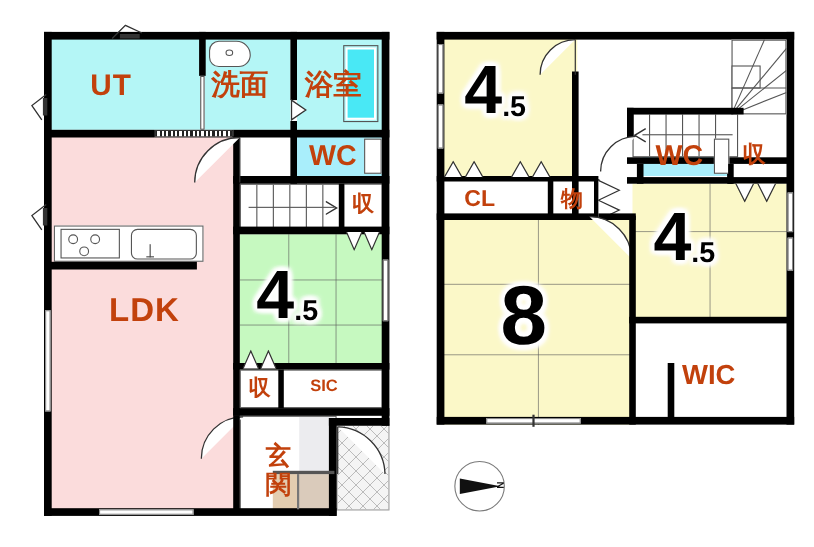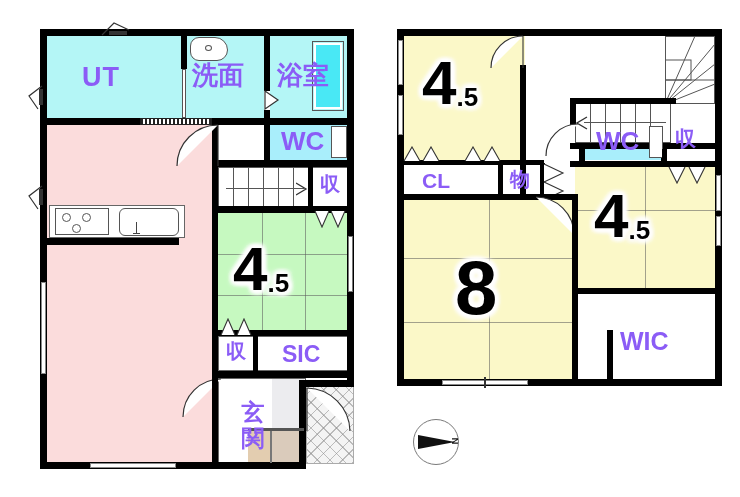--- a/index.html
+++ b/index.html
@@ -38,21 +38,21 @@
     border: 1px solid #555;
     background: transparent;
   }
   .thinfill {
     position: absolute;
     box-sizing: border-box;
     border: 1px solid #666;
     background: #ffffff;
   }
   .lbl-jp {
-    font-family: Liberation Mono, monospace;
+    font-family: Liberation Serif, serif;
     font-weight: 700;
   }
   
   .big {
     position: absolute;
     font-weight: 700;
     color: #000;
     line-height: 1;
     white-space: nowrap;
     text-shadow:
@@ -63,21 +63,21 @@
   .big .frac {
     font-size: 0.42em;
     vertical-align: baseline;
     position: relative;
     top: 0.06em;
     font-weight: 700;
   }
   .rm {
     position: absolute;
     font-weight: 700;
-    color: #8b5cf6;
+    color: #c2410c;
     line-height: 1;
     white-space: nowrap;
   }
 
   
   .slider {
     position: absolute;
     background: #ffffff;
     border: 1px solid #3a3a3a;
     box-sizing: border-box;
@@ -288,26 +288,27 @@
       <path d="M39 1 A38 38 0 0 0 1 39" fill="#fff" stroke="#333" stroke-width="1.2"></path>
     </svg>
     <div class="wall" style="left:212px; top:378px; width:6px; height:86px;"></div>
     <div class="wall" style="left:248px; top:428px; width:56px; height:3px; background:#555;"></div>
     <div class="wall" style="left:270px; top:431px; width:2px; height:32px; background:#777;"></div>
 
     <div class="rm" style="left:82px; top:64px; font-size:27px; letter-spacing:1px;">UT</div>
     <div class="rm lbl-jp" style="left:192px; top:64px; font-size:26px;">洗面</div>
     <div class="rm lbl-jp" style="left:277px; top:64px; font-size:26px;">浴室</div>
     <div class="rm" style="left:281px; top:128px; font-size:26px;">WC</div>
+    <div class="rm" style="left:99px; top:268px; font-size:30px; letter-spacing:1px;">LDK</div>
     <div class="big" style="left:233px; top:238px; font-size:62px;">
       <span>4</span><span class="frac">.5</span>
     </div>
     <div class="rm lbl-jp" style="left:320px; top:176px; font-size:20px;">収</div>
     <div class="rm lbl-jp" style="left:226px; top:343px; font-size:20px;">収</div>
-    <div class="rm" style="left:282px; top:343px; font-size:23px;text-align:right;">SIC</div>
+    <div class="rm" style="left:282px; top:343px; font-size:15px;text-align:right;">SIC</div>
     <div class="rm lbl-jp" style="left:240px; top:402px; font-size:23px; line-height:1.12; white-space:normal; width:26px; text-align:center;">
       <span>玄関</span>
     </div>
   </div>
 
   <div class="floor" style="left:380px; top:0; width:360px; height:497px;">
 
     <div class="fill" style="left:23px; top:35px; width:122px; height:128px; background:#fbf8c8;"></div>
 
     <div class="fill" style="left:145px; top:35px; width:50px; height:180px; background:#ffffff;"></div>

